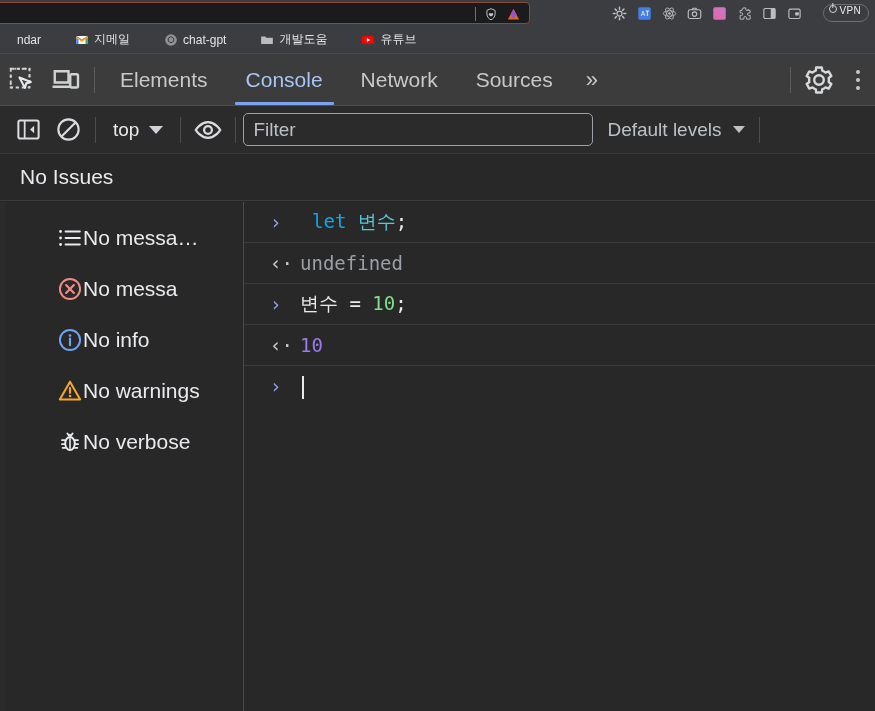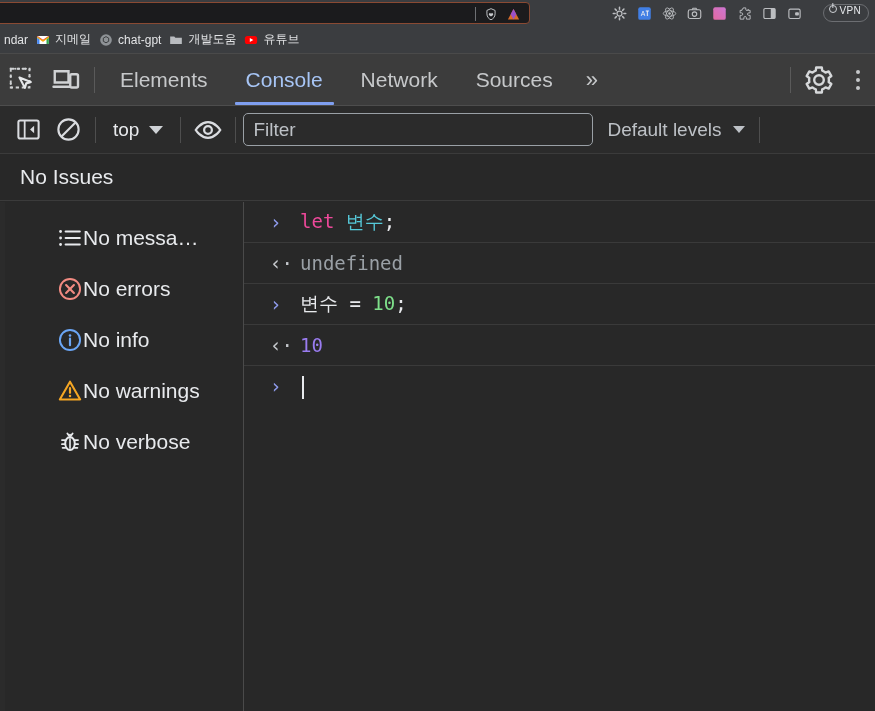--- a/index.html
+++ b/index.html
@@ -115,21 +115,21 @@
     align-items: center;
     padding-left: 0px;
     box-sizing: border-box;
   }
   .bm {
     display: flex;
     align-items: center;
     gap: 5px;
     color: #e3e4e6;
     font-size: 12px;
-    padding: 2px 4px;
+    padding: 2px 17px;
     border-radius: 3px;
     white-space: nowrap;
   }
   .bm-ico { width: 14px; height: 14px; display: block; flex: none; }
 
   
   .devtools {
     position: absolute;
     left: 0; top: 53px;
     width: 875px; height: 658px;
@@ -349,21 +349,21 @@
   .log-row.no-rule { border-bottom: none; }
   .gutter {
     width: 30px;
     flex: none;
     font-size: 19px;
     line-height: 1;
   }
   .g-in { color: #8e9aeb; }
   .g-out { color: #c5c8cc; }
   .code { white-space: pre; }
-  .tok-kw { color: #ec4899; }
+  .tok-kw { color: #0ea5e9; margin-left: 12px; }
   .tok-var { color: #56c8d8; }
   .tok-plain { color: #e8eaed; }
   .tok-num-in { color: #7ee08a; }
   .tok-undef { color: #9aa0a6; }
   .tok-num-out { color: #9a7cf0; }
   .caret-bar {
     display: inline-block;
     width: 2px;
     height: 23px;
     background: #e8eaed;
@@ -596,21 +596,21 @@
           </svg>
           <span class="side-label">No messa…</span>
         </div>
 
 
         <div class="side-item">
           <svg class="side-ico" viewBox="0 0 24 24">
             <circle cx="12" cy="12" r="9.3" fill="none" stroke="#f28b82" stroke-width="1.8"></circle>
             <path d="M8.4 8.4l7.2 7.2M15.6 8.4l-7.2 7.2" stroke="#f28b82" stroke-width="2" stroke-linecap="round"></path>
           </svg>
-          <span class="side-label">No errors</span>
+          <span class="side-label">No messa</span>
         </div>
 
         <div class="side-item">
           <svg class="side-ico" viewBox="0 0 24 24">
             <circle cx="12" cy="12" r="9.3" fill="none" stroke="#6ba6f5" stroke-width="1.8"></circle>
             <circle cx="12" cy="7.9" r="1.2" fill="#6ba6f5"></circle>
             <path d="M12 10.8v6" stroke="#6ba6f5" stroke-width="2" stroke-linecap="round"></path>
           </svg>
           <span class="side-label">No info</span>
         </div>

